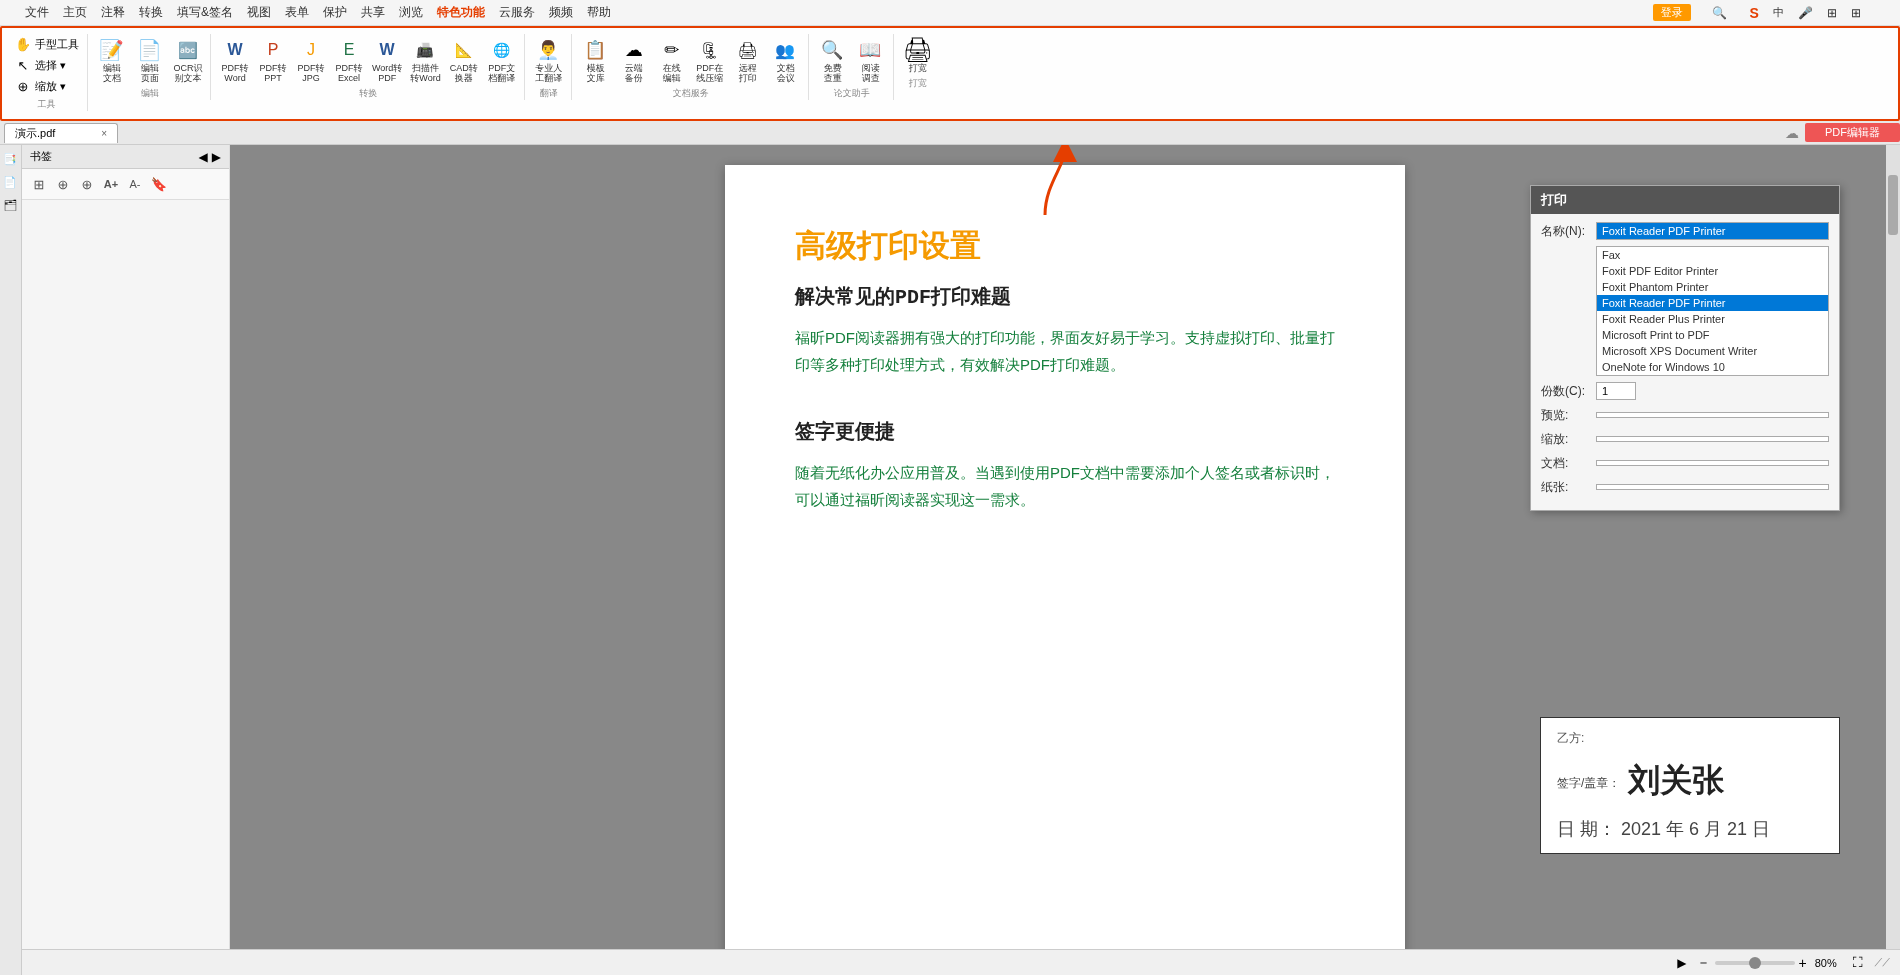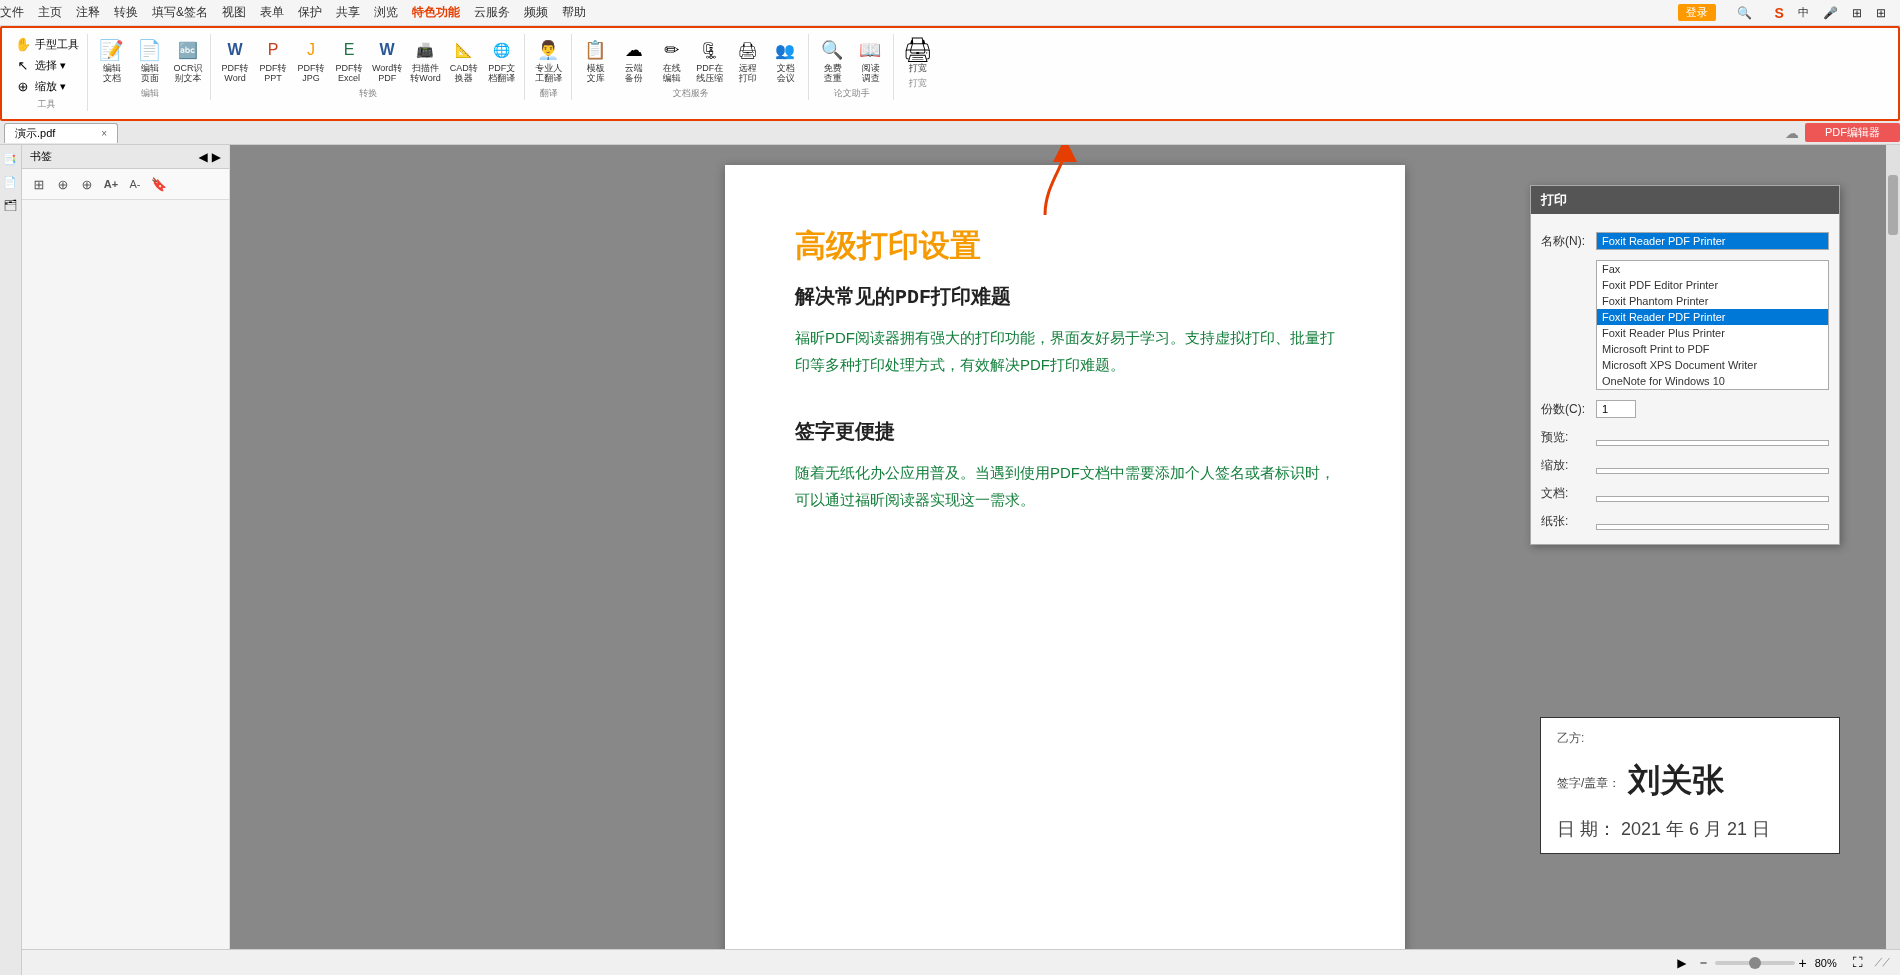--- a/index.html
+++ b/index.html
@@ -4,21 +4,21 @@
   <style>
     * { box-sizing: border-box; margin: 0; padding: 0; }
     body { font-family: 'Microsoft YaHei', SimSun, sans-serif; background: #f0f0f0; font-size: 12px; overflow: hidden; }
 
     
     .menu-bar {
       background: #f5f5f5;
       border-bottom: 1px solid #ddd;
       display: flex;
       align-items: center;
-      padding: 2px 0;
+      padding: 2px 25px;
       height: 26px;
       font-size: 12px;
     }
     .menu-bar span {
       margin-right: 14px;
       cursor: pointer;
       color: #333;
     }
 
     
@@ -238,24 +238,23 @@
       color: #fff;
       font-size: 13px;
       padding: 5px 10px;
       font-weight: bold;
     }
     .print-dialog-body {
       padding: 8px 10px;
     }
     .print-row {
       display: flex;
-      align-items: flex-end;
+      align-items: center;
       margin-bottom: 6px;
       font-size: 12px;
-      margin-top: 10px;
     }
     .print-label {
       width: 55px;
       color: #333;
       flex-shrink: 0;
       padding-top: 1px;
     }
     .print-value-box {
       flex: 1;
       background: #fff;

